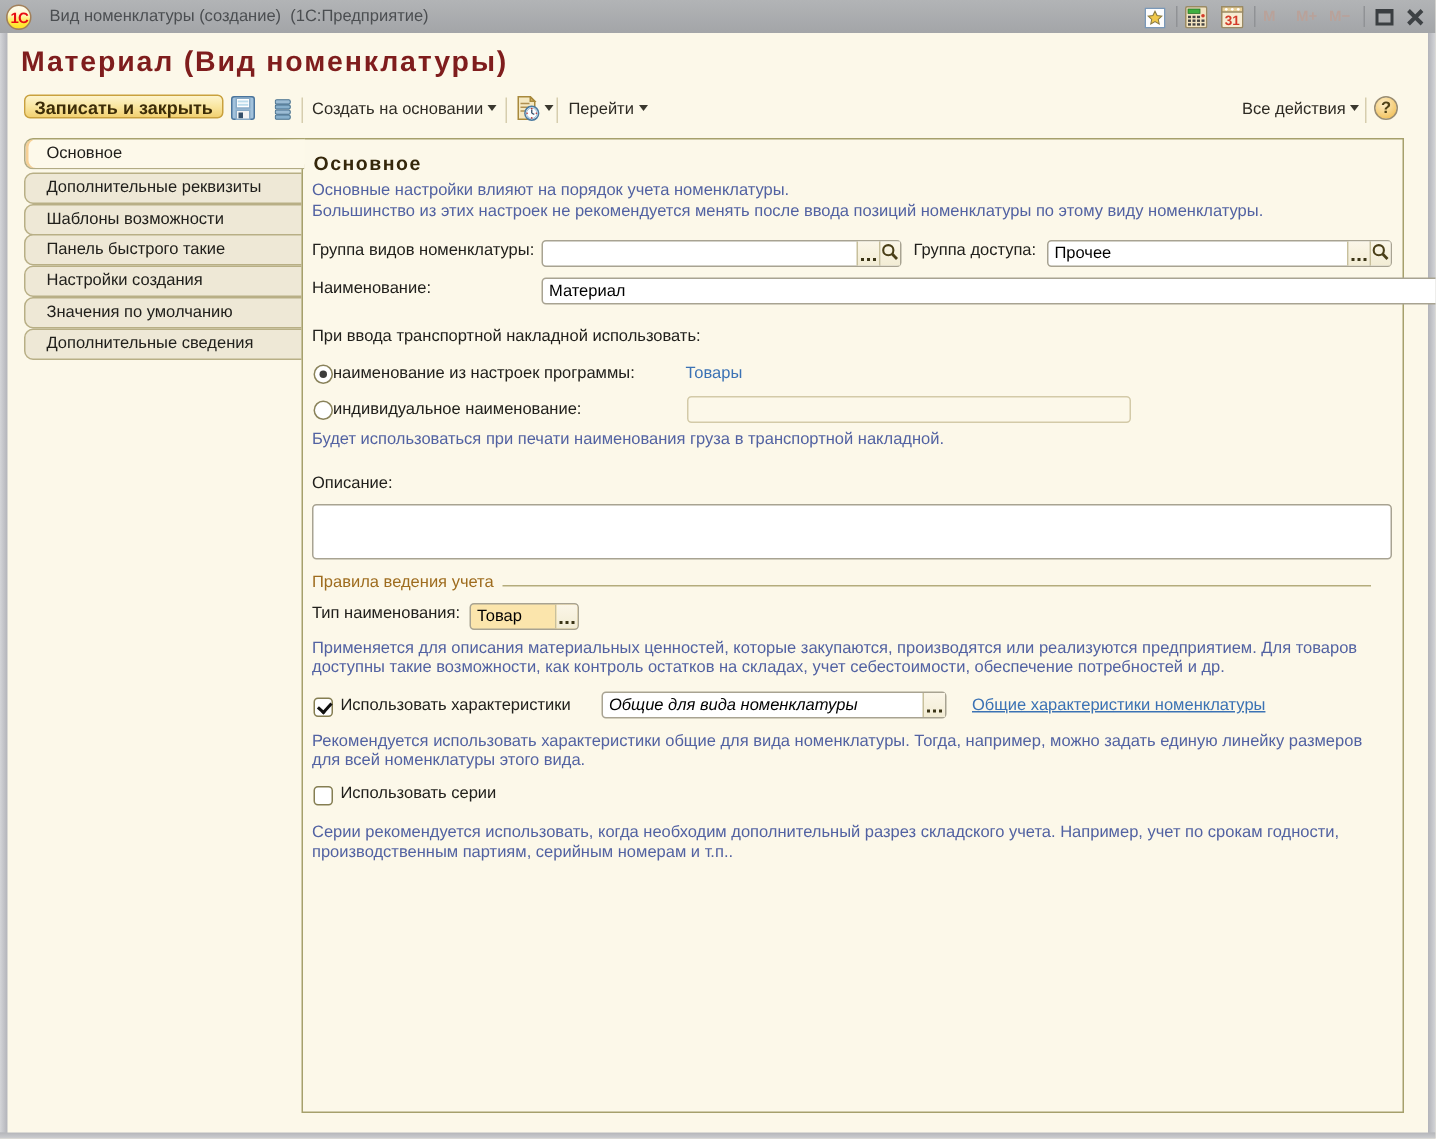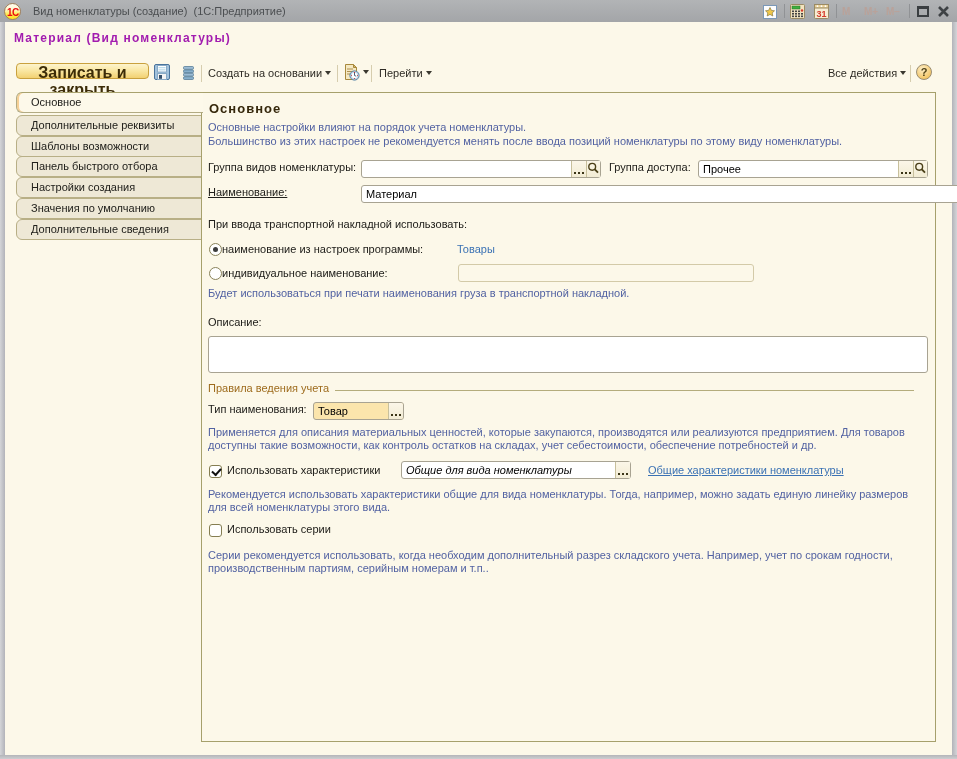--- a/index.html
+++ b/index.html
@@ -35,29 +35,29 @@
 #maxbtn { position:absolute; left:917px; top:6px; width:12px; height:11px; border:2px solid #3a3e41; border-top-width:3px; background:transparent; }
 
 
 #win {
   position:absolute; left:5px; top:22px; width:947px; height:733px;
   background:#fcf8e9;
   font-size:11px;
 }
 #hdr {
   position:absolute; left:9px; top:9px;
-  font-size:12px; font-weight:bold; color:#a21caf; letter-spacing:1.2px;
+  font-size:19px; font-weight:bold; color:#7f1d1d; letter-spacing:1.2px;
   white-space:nowrap;
 }
 
 #btnsave {
   position:absolute; left:11px; top:41px; width:133px; height:16px;
   background:linear-gradient(#fdf4cd,#f9e6a0 50%,#f2d172);
   border:1px solid #c9a13e; border-radius:4px;
-  font-weight:bold; font-size:16px; color:#3c2c08;
+  font-weight:bold; font-size:12px; color:#3c2c08;
   text-align:center; line-height:17px;
 }
 .tbico { position:absolute; }
 .tbsep { position:absolute; top:43px; width:1px; height:17px; background:#d6cdae; }
 .tbtxt { position:absolute; top:46px; font-size:11px; color:#2e2b24; white-space:nowrap; line-height:11px;}
 .arr { display:inline-block; width:0; height:0; border-left:3.5px solid transparent; border-right:3.5px solid transparent; border-top:4px solid #3a382f; vertical-align:middle; margin-bottom:2px;}
 #helpbtn {
   position:absolute; left:911px; top:42px; width:16px; height:16px; border-radius:50%;
   background:radial-gradient(circle at 40% 30%, #fdeec8, #f3c564 75%, #ecb84c);
   border:1px solid #9a8d72;
@@ -219,21 +219,21 @@
   <span class="arr" style="position:absolute; left:358px; top:48px;"></span>
   <div class="tbsep" style="left:366px"></div>
   <div class="tbtxt" style="left:374px">Перейти <span class="arr"></span></div>
   <div class="tbtxt" style="left:823px">Все действия <span class="arr"></span></div>
   <div class="tbsep" style="left:905px"></div>
   <div id="helpbtn">?</div>
 
   <div class="tab active" style="top:70px;">Основное</div>
   <div class="tab" style="top:93px;">Дополнительные реквизиты</div>
   <div class="tab" style="top:114px;">Шаблоны возможности</div>
-  <div class="tab" style="top:134px;">Панель быстрого отбора</div>
+  <div class="tab" style="top:134px;">Панель быстрого такие</div>
   <div class="tab" style="top:155px;">Настройки создания</div>
   <div class="tab" style="top:176px;">Значения по умолчанию</div>
   <div class="tab" style="top:197px;">Дополнительные сведения</div>
 
   <div id="content">
     <h2 class="sect">Основное</h2>
     <div class="blue" style="left:6px; top:28px; line-height:13.8px;">Основные настройки влияют на порядок учета номенклатуры.<br>Большинство из этих настроек не рекомендуется менять после ввода позиций номенклатуры по этому виду номенклатуры.</div>
 
     <div class="lbl" style="left:6px; top:68px;">Группа видов номенклатуры:</div>
     <div class="inp" style="left:159px; top:67px; width:240px;">
@@ -253,40 +253,40 @@
           <div class="fdots"></div>
           <div class="fmag">
             <svg width="13" height="14" viewBox="0 0 13 14" style="display:block;margin:1px 0 0 0">
               <circle cx="5.2" cy="4.8" r="3.4" fill="none" stroke="#4a3f18" stroke-width="1.4"></circle>
               <line x1="7.8" y1="7.4" x2="11" y2="10.6" stroke="#4a3f18" stroke-width="1.9"></line>
             </svg>
           </div>
         </div>
     </div>
 
-    <div class="lbl" style="left:6px; top:93px;text-decoration:underline;">Наименование:</div>
+    <div class="lbl" style="left:6px; top:93px;">Наименование:</div>
     <div class="inp" style="left:159px; top:92px; width:665px;">Материал</div>
 
     <div class="lbl" style="left:6px; top:125px;">При ввода транспортной накладной использовать:</div>
     <div class="radio sel" style="left:7px; top:150px;"></div>
     <div class="lbl" style="left:20px; top:150px;">наименование из настроек программы:</div>
     <div class="blue link" style="left:255px; top:150px;">Товары</div>
     <div class="radio" style="left:7px; top:174px;"></div>
     <div class="lbl" style="left:20px; top:174px;">индивидуальное наименование:</div>
     <div class="inp" style="left:256px; top:171px; width:296px; background:#fcf8e9; border-color:#d3caa8;"></div>
     <div class="blue" style="left:6px; top:194px;">Будет использоваться при печати наименования груза в транспортной накладной.</div>
 
     <div class="lbl" style="left:6px; top:223px;">Описание:</div>
     <div class="inp" style="left:6px; top:243px; width:720px; height:37px;"></div>
 
     <div class="orange" style="position:absolute; left:6px; top:289px;">Правила ведения учета</div>
     <div style="position:absolute; left:133px; top:297px; width:579px; height:1px; background:#b4ac7c;"></div>
 
     <div class="lbl" style="left:6px; top:310px;">Тип наименования:</div>
-    <div class="inp" style="left:111px; top:309px; width:91px; background:#fbe5ac; padding-right:16px;">Товар
+    <div class="inp" style="left:111px; top:309px; width:73px; background:#fbe5ac; padding-right:16px;">Товар
       <div class="fbtns">
           <div class="fdots" style="border-radius:0 2px 2px 0;"></div>
         </div>
     </div>
 
     <div class="blue" style="left:6px; top:333px;">Применяется для описания материальных ценностей, которые закупаются, производятся или реализуются предприятием. Для товаров<br>доступны такие возможности, как контроль остатков на складах, учет себестоимости, обеспечение потребностей и др.</div>
 
     <div class="check on" style="left:7px; top:372px;"></div>
     <div class="lbl" style="left:25px; top:371px;">Использовать характеристики</div>
     <div class="inp" style="left:199px; top:368px; width:230px;font-style:italic;">Общие для вида номенклатуры

